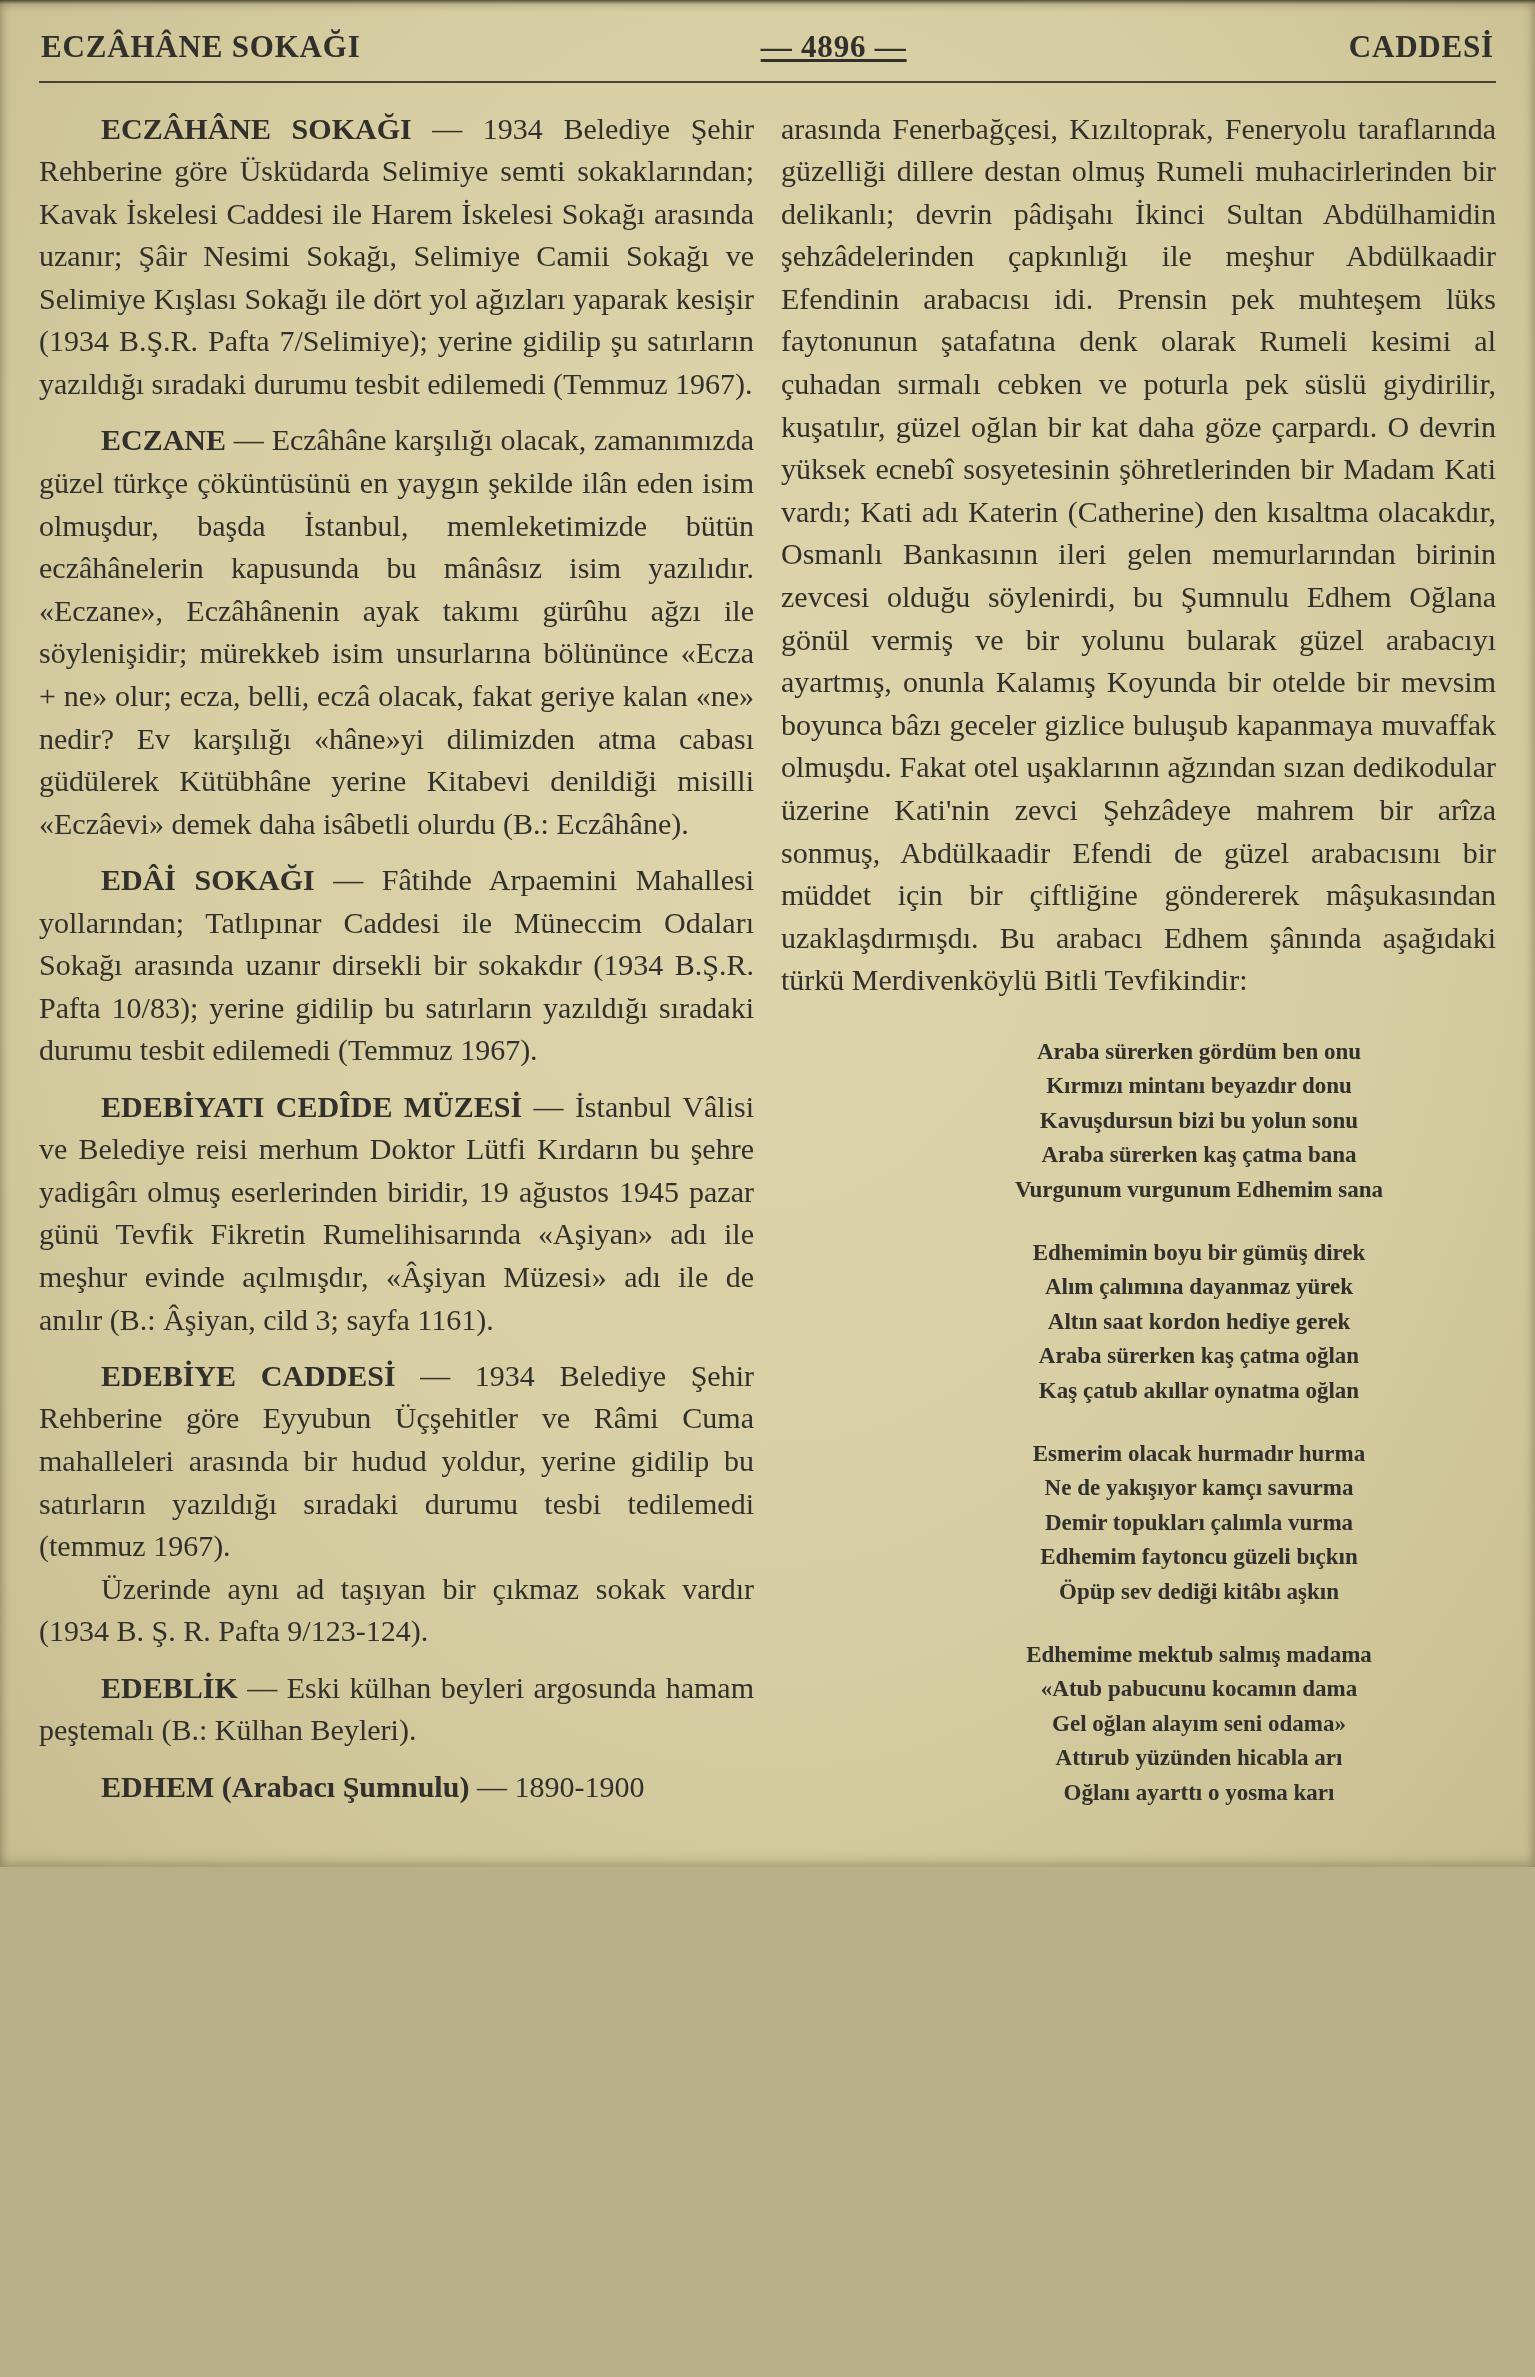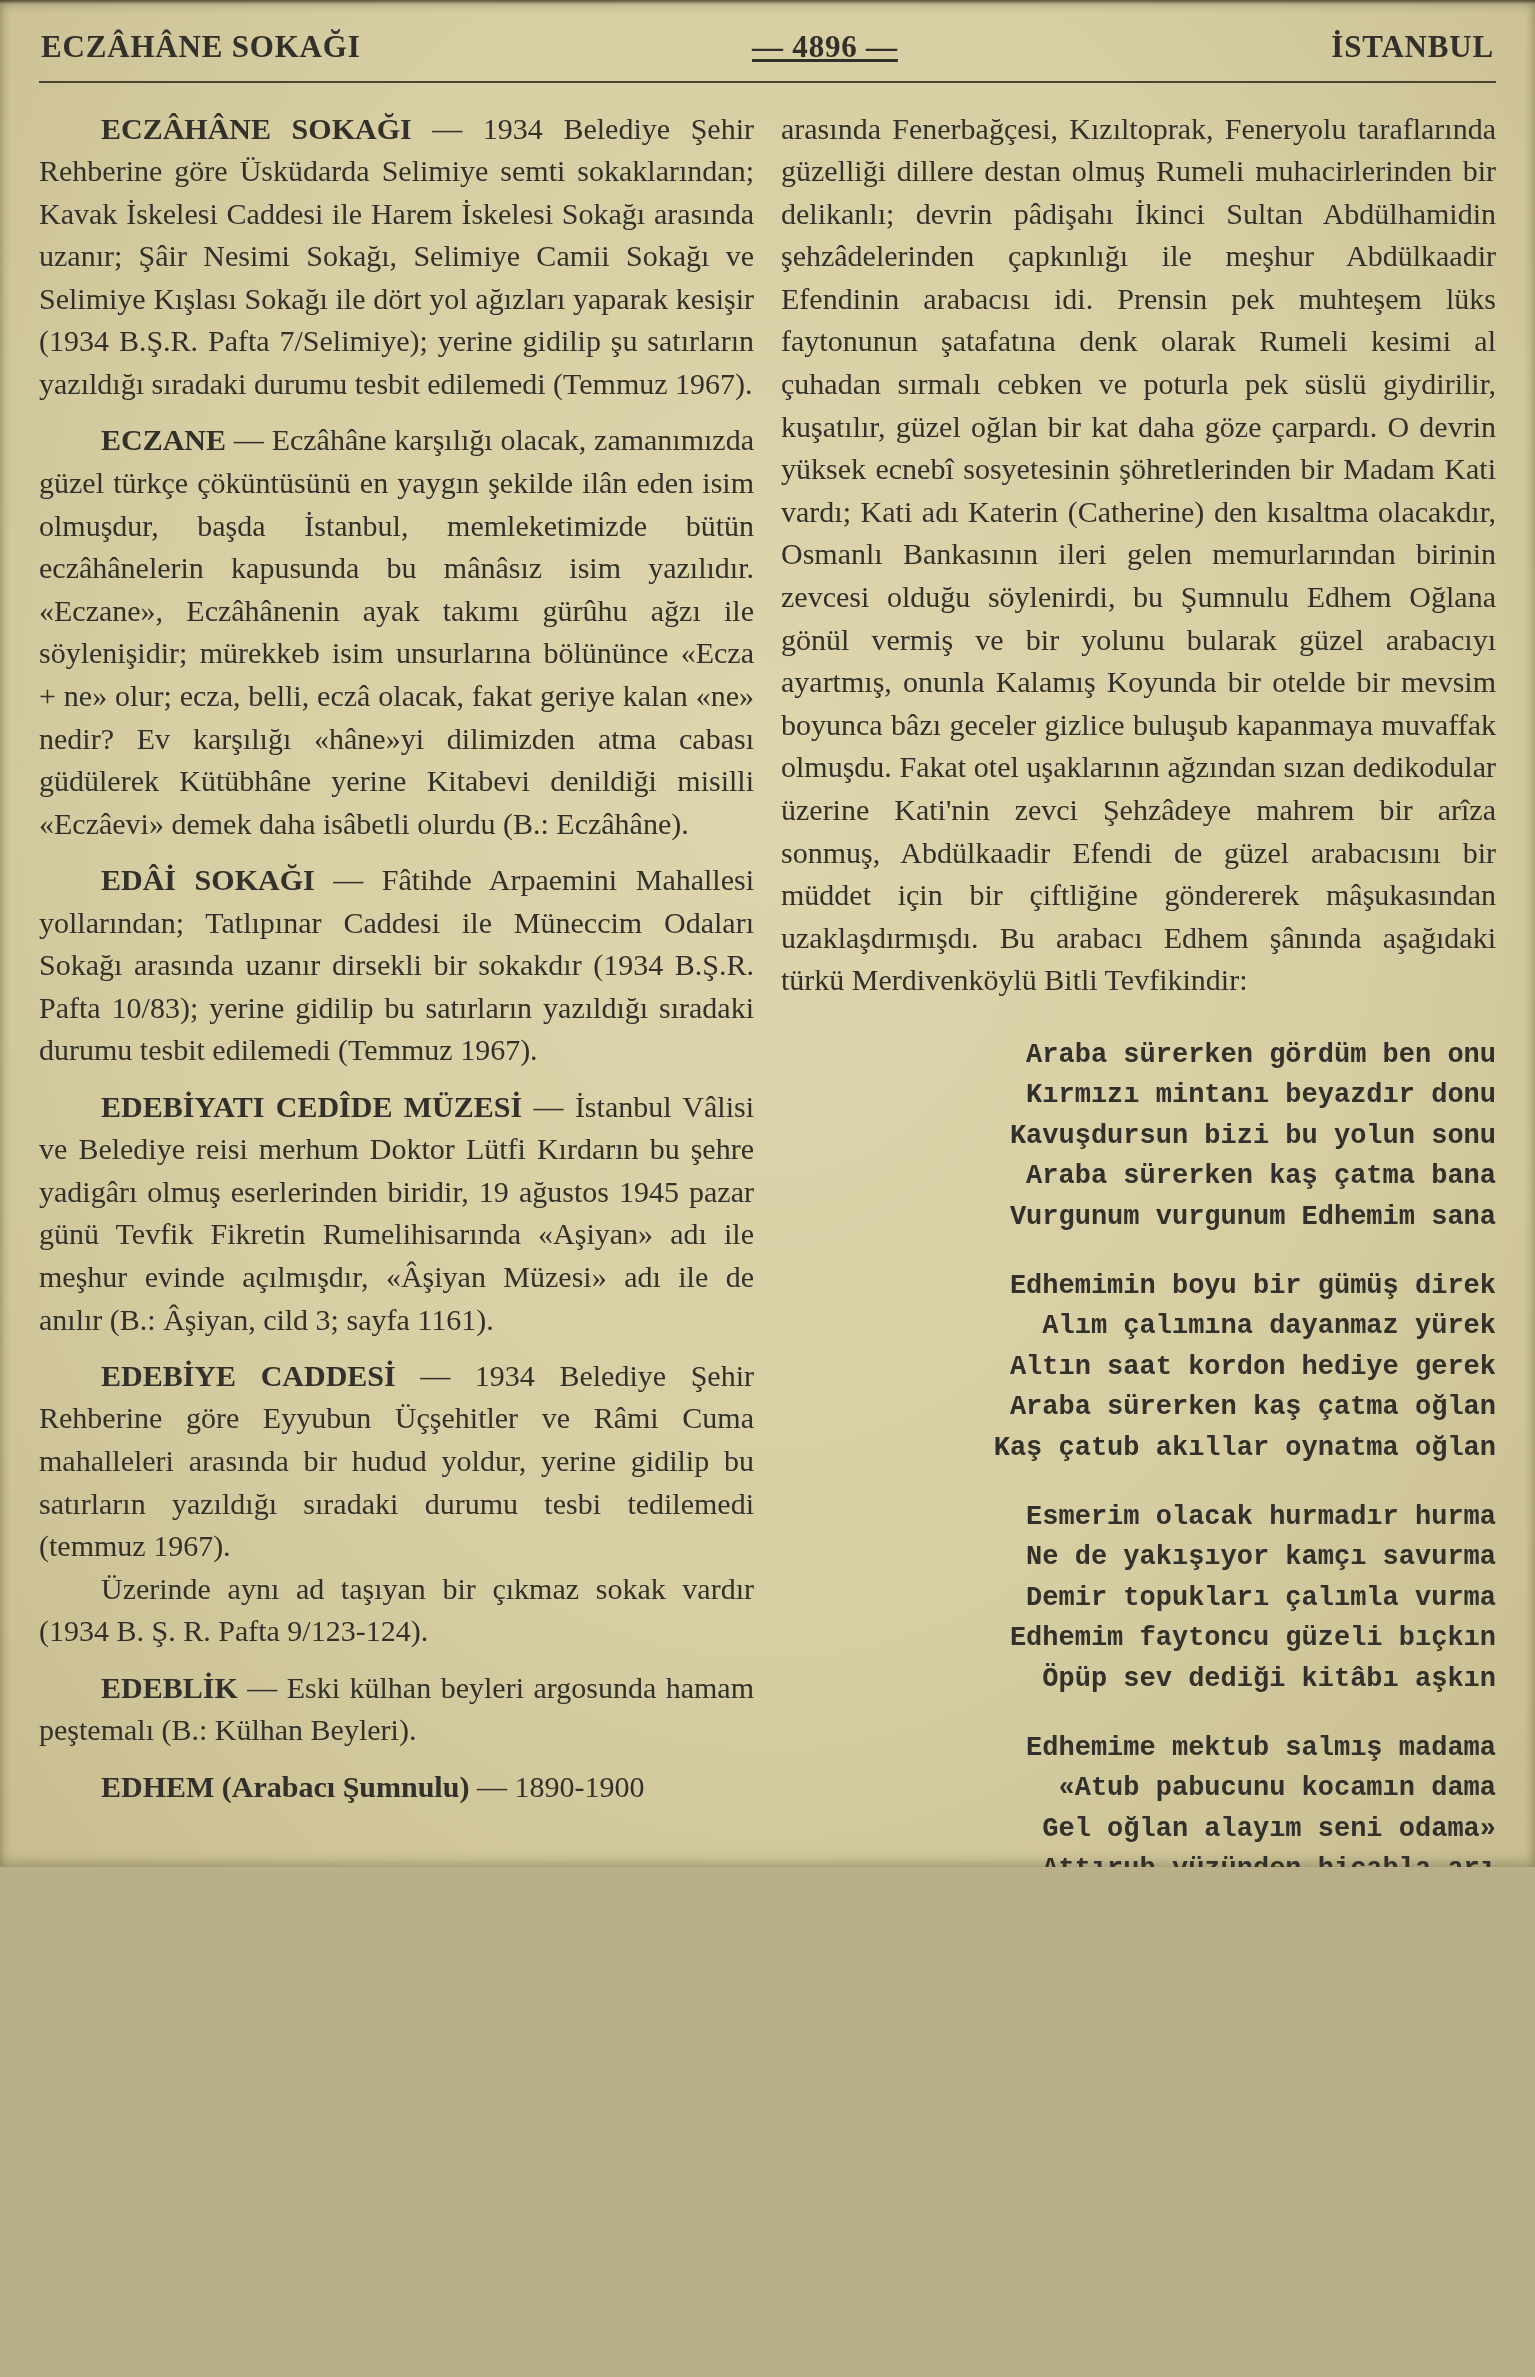--- a/index.html
+++ b/index.html
@@ -63,37 +63,36 @@
   .entry .lead { font-weight: bold; }
   .subpara { display: block; }
   .continuation {
     margin: 0 0 33px 0;
     text-indent: 0;
   }
   .verses { padding-left: 121px; }
   .verse {
     font-weight: bold;
     white-space: pre-line;
-    font-size: 27px;
+    font-size: 23px;
     line-height: 1.5;
-    text-align: right;
+    text-align: center;
     text-indent: 0;
     margin: 0 0 28.5px 0;
-    font-family: Liberation Mono, monospace;
   }
 </style>
 </head>
 <body>
 
 <div class="page">
 
   <header class="header">
     <span class="left">ECZÂHÂNE SOKAĞI</span>
     <span class="center">— 4896 —</span>
-    <span class="right">İSTANBUL</span>
+    <span class="right">CADDESİ</span>
   </header>
 
   <hr class="rule">
 
   <main class="columns">
 
     <section class="col">
 
       <p class="entry">
         <b class="lead">ECZÂHÂNE SOKAĞI</b>

